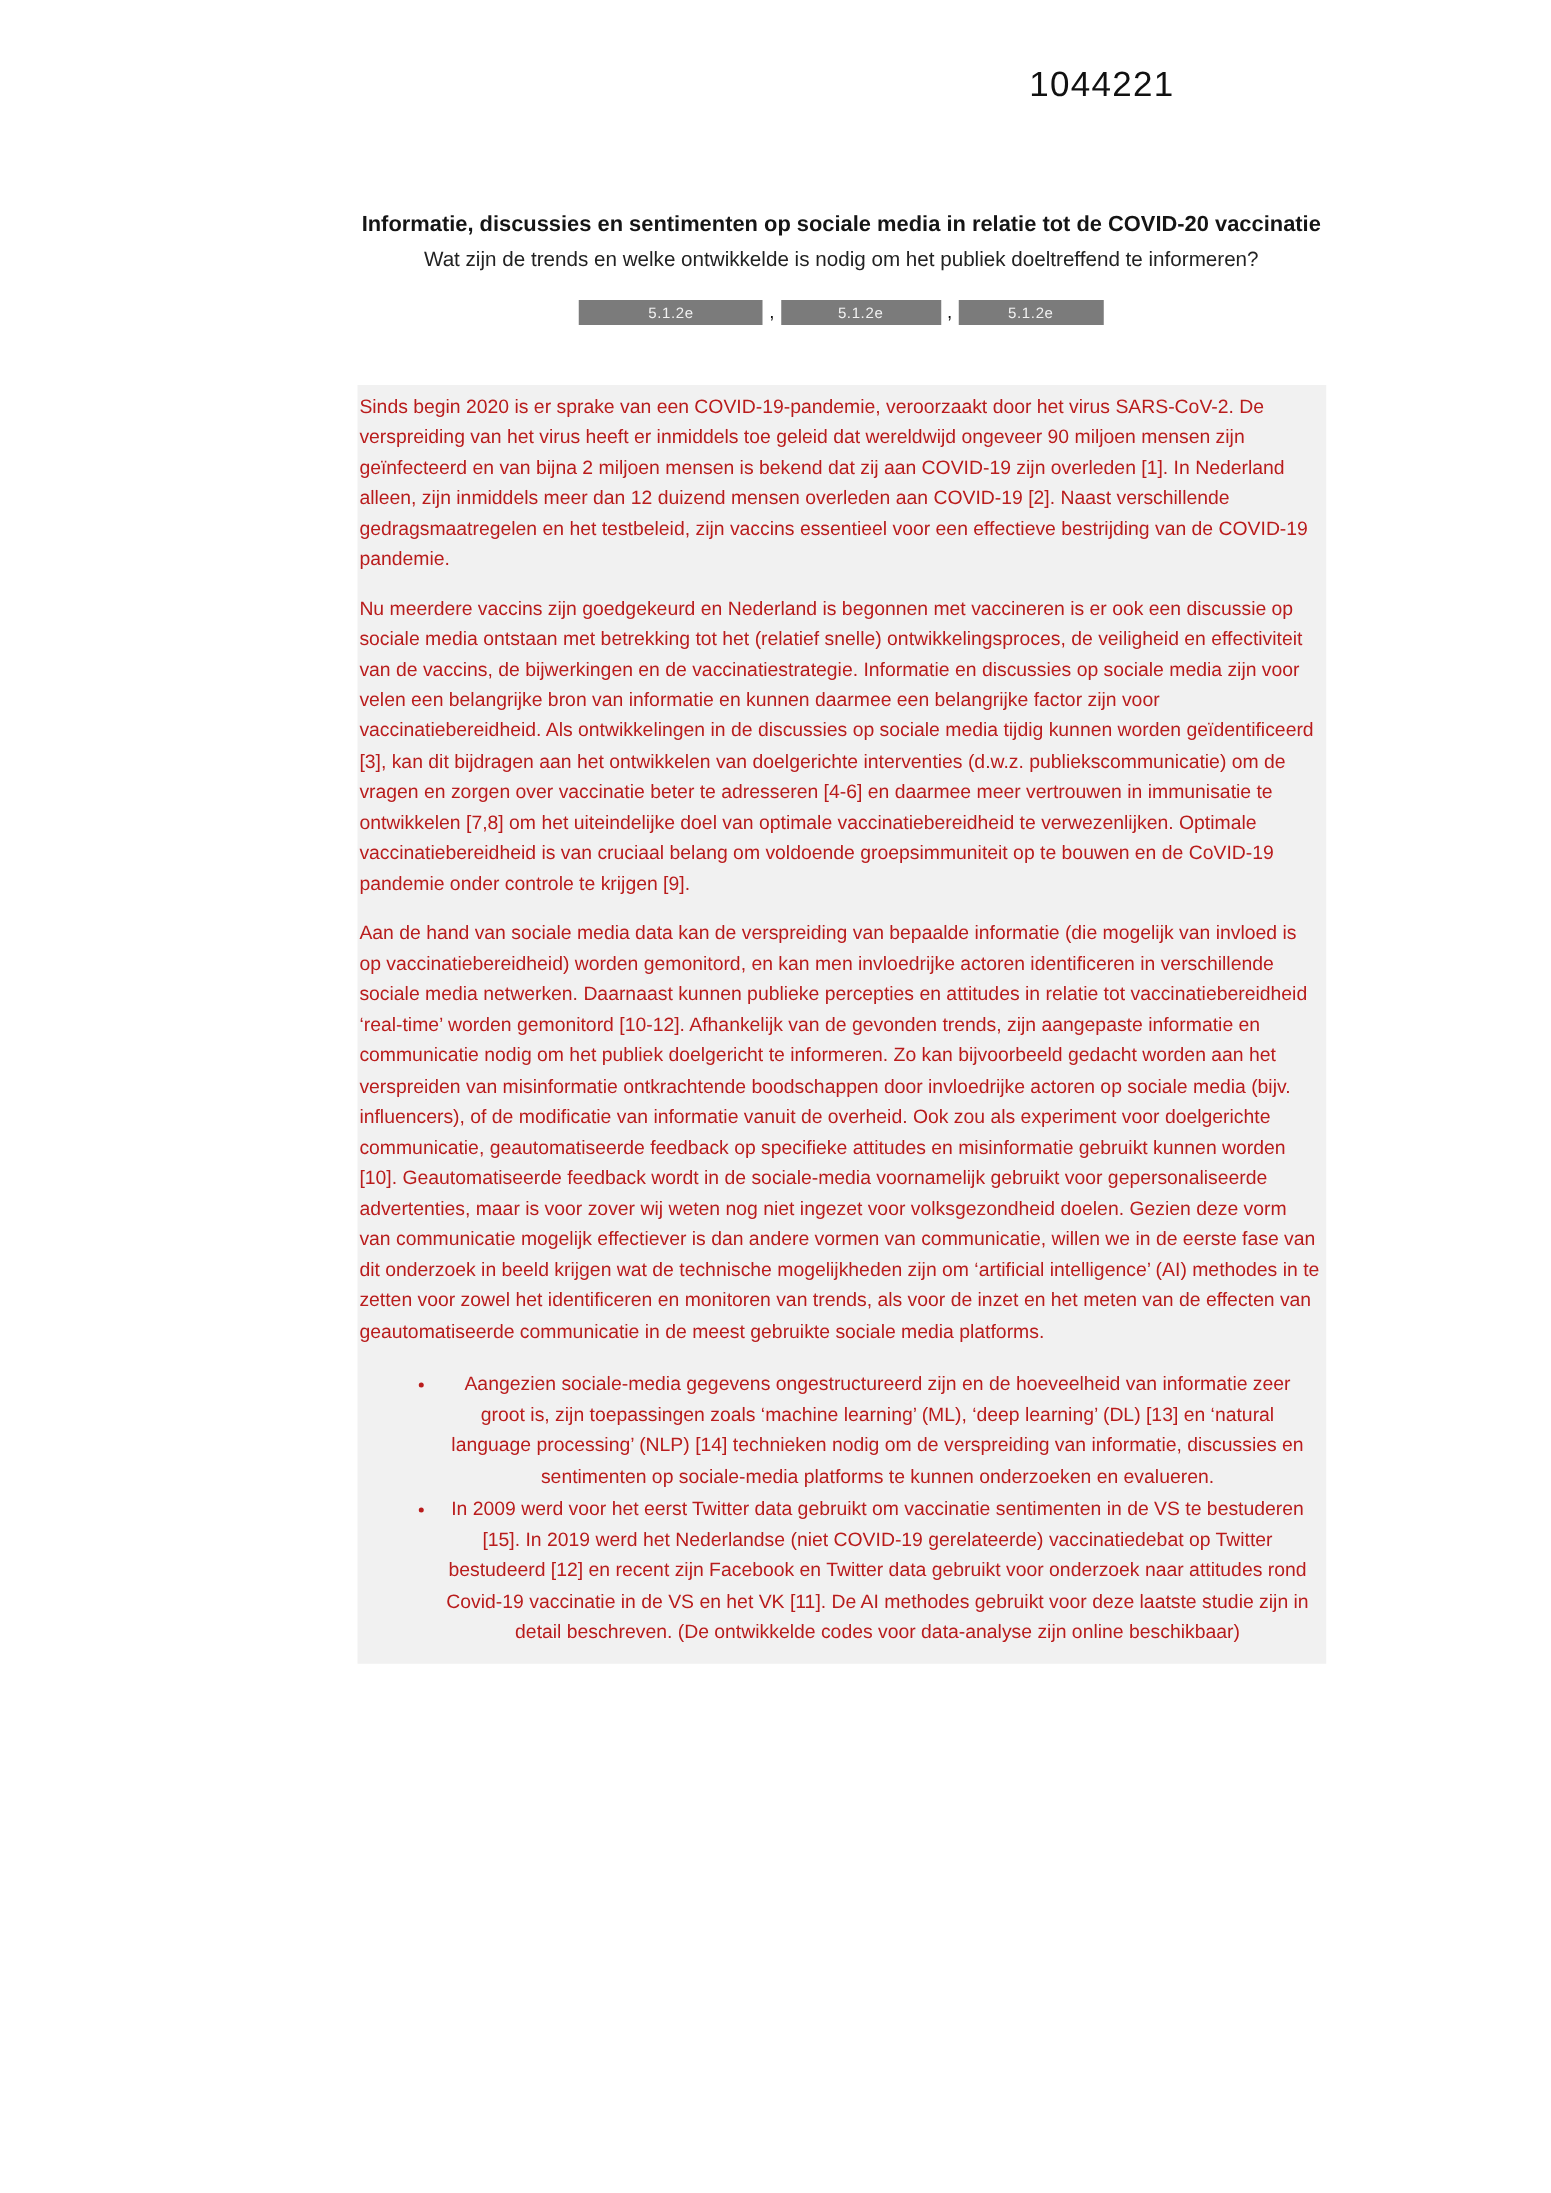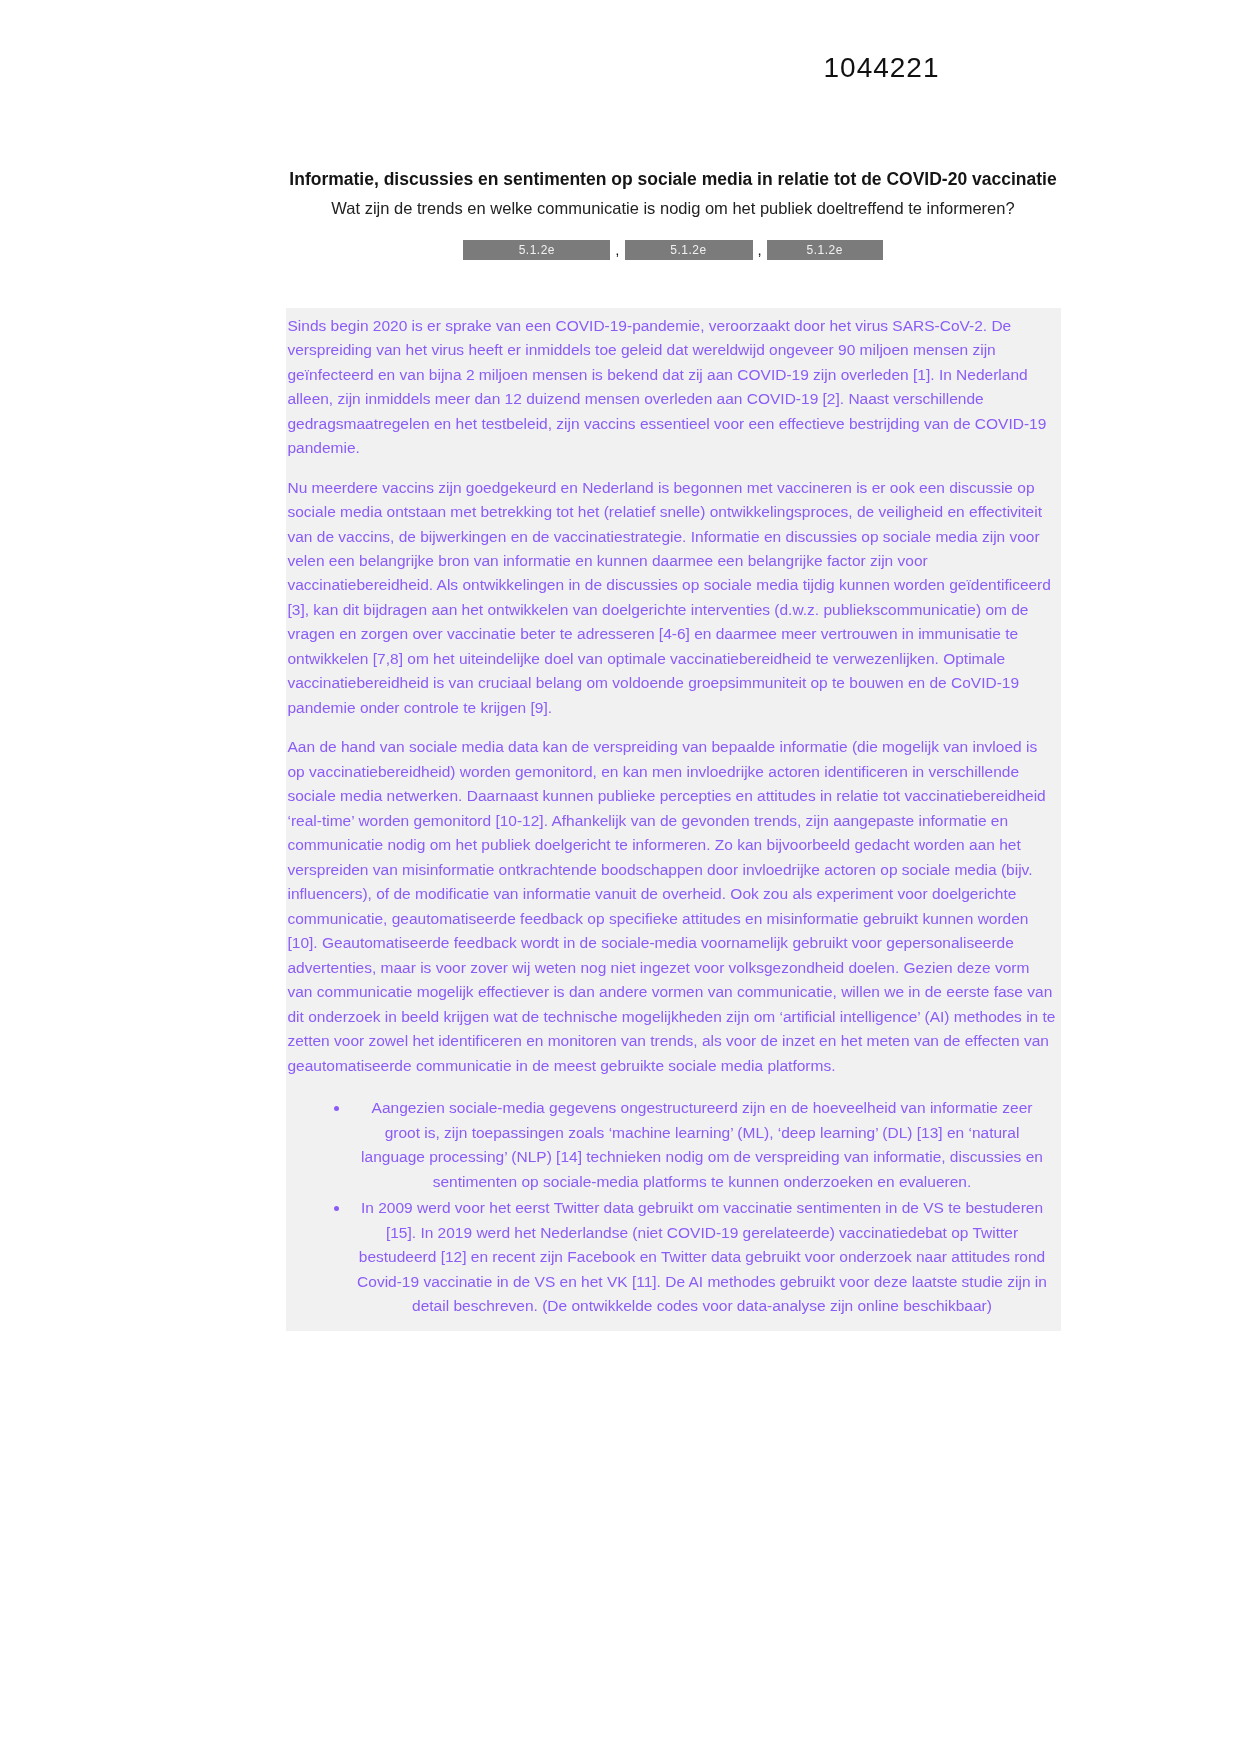--- a/index.html
+++ b/index.html
@@ -73,21 +73,21 @@
     font-size: 15px;
     color: #111111;
     line-height: 20px;
     padding: 0 1px;
   }
 
   .body-block {
     margin-top: 48px;
     background: var(--body-bg, #f1f1f1);
     padding: 6px 4px 10px 2px;
-    color: #8b5cf6;
+    color: #b91c1c;
     font-size: 15.5px;
     line-height: 1.58;
   }
 
   .body-block p {
     margin-bottom: 15px;
   }
   .body-block p:last-of-type {
     margin-bottom: 18px;
   }
@@ -107,21 +107,21 @@
 <body>
 
 <div class="page">
 
   <div class="doc-number">1044221</div>
 
   <div class="content">
 
     <h1 class="title">Informatie, discussies en sentimenten op sociale media in relatie tot de COVID-20 vaccinatie</h1>
 
-    <div class="subtitle">Wat zijn de trends en welke communicatie is nodig om het publiek doeltreffend te informeren?</div>
+    <div class="subtitle">Wat zijn de trends en welke ontwikkelde is nodig om het publiek doeltreffend te informeren?</div>
 
     <div class="redaction-row">
       <span class="redaction r0">5.1.2e</span>
       <span class="redaction-comma">,</span>
       <span class="redaction r1">5.1.2e</span>
       <span class="redaction-comma">,</span>
       <span class="redaction r2">5.1.2e</span>
     </div>
 
     <div class="body-block">

